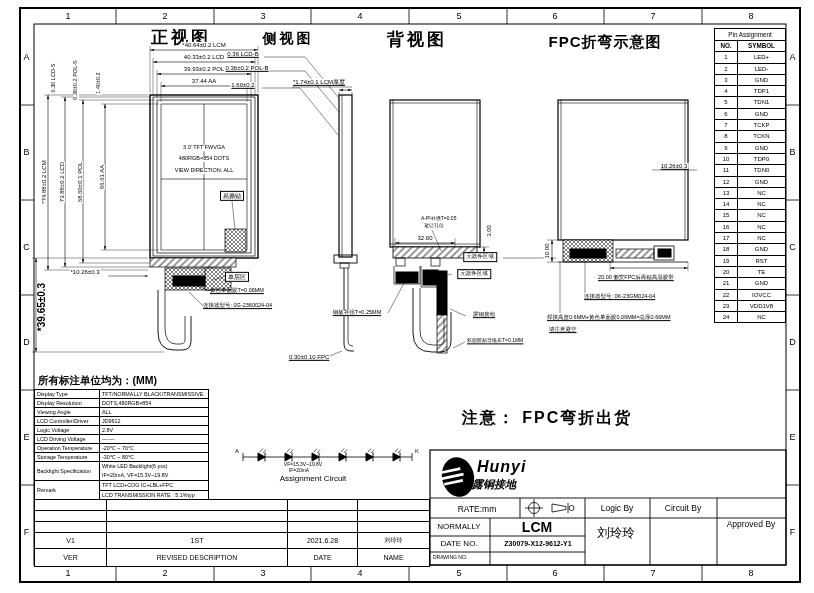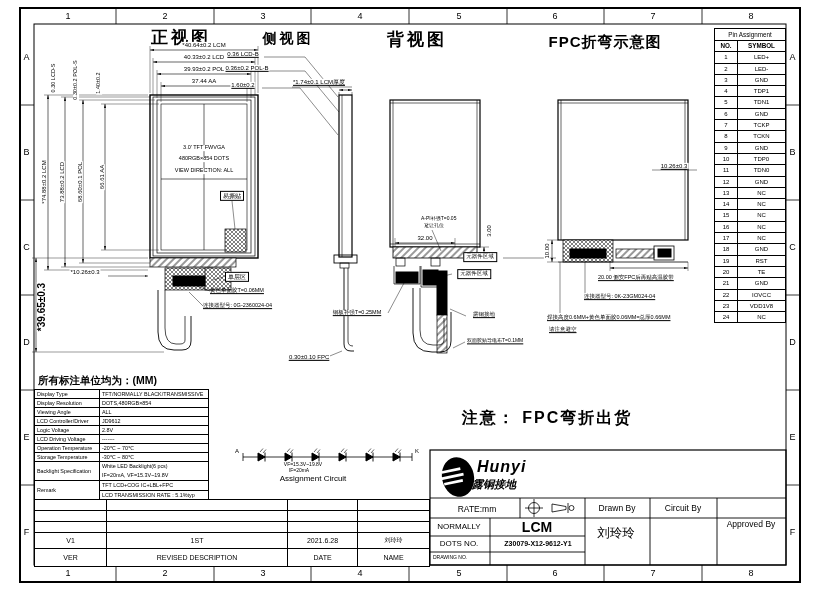--- a/index.html
+++ b/index.html
@@ -247,29 +247,29 @@
 
 <div class="lbl" style="left:237px;top:451px;font-size:6px">A</div>
 <div class="lbl" style="left:417px;top:451px;font-size:6px">K</div>
 <div class="lbl" style="left:303px;top:464.5px;font-size:5px">VF=15.3V~19.8V</div>
 <div class="lbl" style="left:299px;top:470.5px;font-size:5px">IF=20mA</div>
 <div class="lbl" style="left:313px;top:479px;font-size:8px">Assignment Circuit</div>
 
 <div class="lbl left b" style="left:477px;top:467px;font-size:16px;font-style:italic;letter-spacing:1px">Hunyi</div>
 <div class="lbl left b" style="left:472px;top:485px;font-size:11px;font-style:italic">露铜接地</div>
 <div class="lbl" style="left:477px;top:509px;font-size:8.5px">RATE:mm</div>
-<div class="lbl" style="left:617px;top:508px;font-size:8.5px">Drawn By</div>
+<div class="lbl" style="left:617px;top:508px;font-size:8.5px">Logic By</div>
 <div class="lbl" style="left:683px;top:508px;font-size:8.5px">Circuit By</div>
 <div class="lbl" style="left:751px;top:524px;font-size:8.5px">Approved By</div>
 <div class="lbl" style="left:616px;top:534px;font-size:12.5px">刘玲玲</div>
 <div class="lbl" style="left:683px;top:540px;font-size:10px"></div>
 <div class="lbl" style="left:751px;top:540px;font-size:10px"></div>
 <div class="lbl" style="left:459px;top:527px;font-size:8px">NORMALLY</div>
 <div class="lbl b" style="left:537px;top:527px;font-size:14px">LCM</div>
-<div class="lbl" style="left:459px;top:544px;font-size:8px">DOTS NO.</div>
+<div class="lbl" style="left:459px;top:544px;font-size:8px">DATE NO.</div>
 <div class="lbl b" style="left:538px;top:544px;font-size:7px">Z30079-X12-9612-Y1</div>
 <div class="lbl left" style="left:433px;top:558px;font-size:5px">DRAWING NO.</div>
 
 <div id="pin-table">
       <div class="pt-title">Pin Assignment</div>
       <div class="pt-row pt-head">
         <div class="pt-c1">NO.</div>
         <div class="pt-c2">SYMBOL</div>
       </div>
       <div class="pt-row">

